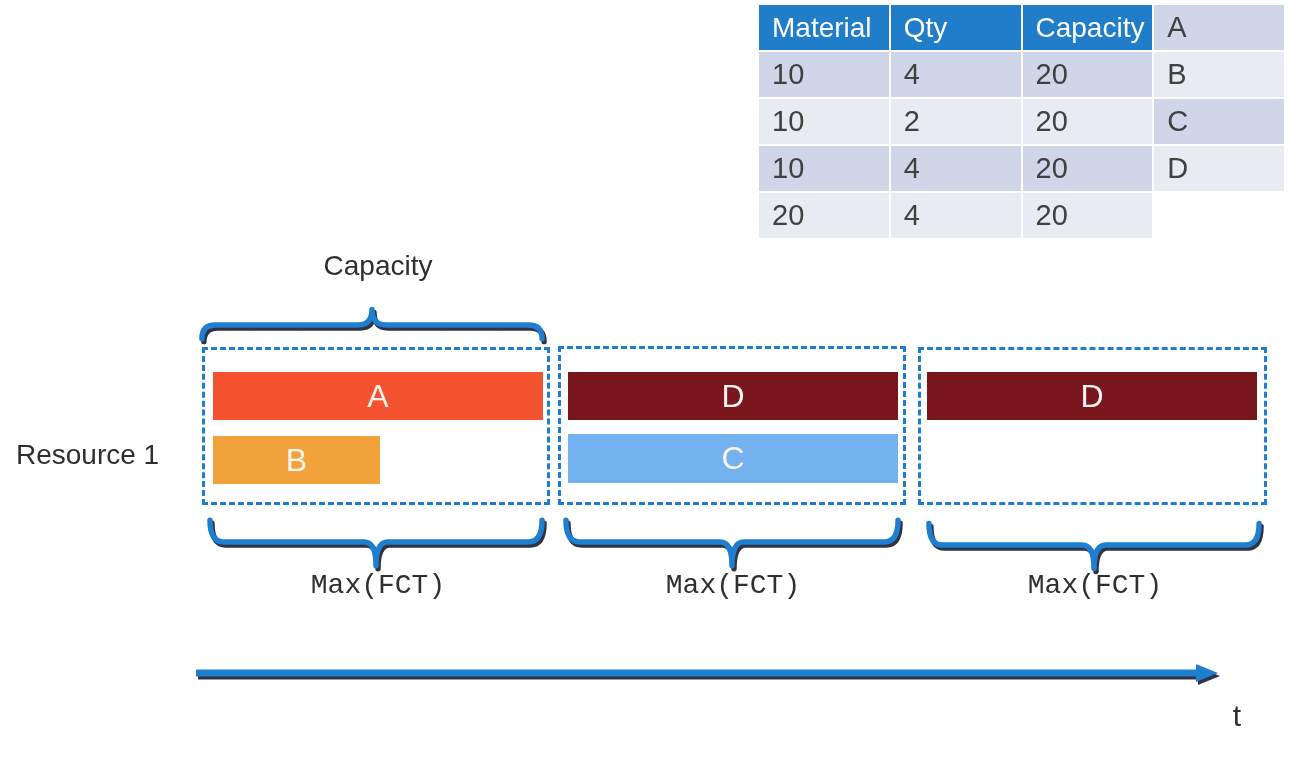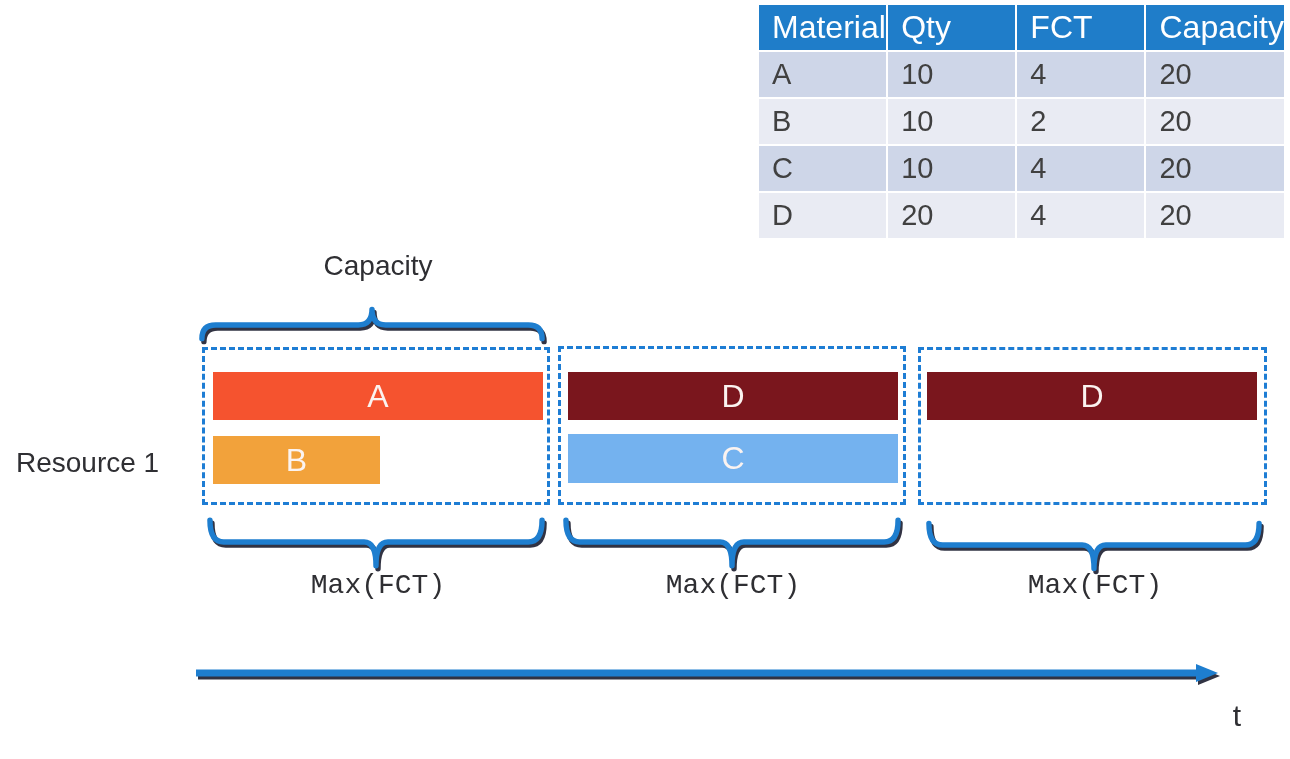--- a/index.html
+++ b/index.html
@@ -4,30 +4,30 @@
 <style>
   html,body{margin:0;padding:0;background:#fff;}
   .stage{position:relative;width:1290px;height:759px;background:#ffffff;
          font-family:"Liberation Sans",sans-serif;overflow:hidden;}
 
   
   .mtable{position:absolute;left:757px;top:3px;width:529px;
           display:grid;grid-template-columns:repeat(4,1fr);gap:2px;
           background:#ffffff;padding:2px;box-sizing:border-box;}
   .mtable .cell{display:flex;align-items:center;padding-left:13px;height:45px;}
-  .mtable .th{background:#1F7DC9;color:#ffffff;font-size:32px;font-weight:400;}
+  .mtable .th{background:#1F7DC9;color:#ffffff;font-size:28px;font-weight:400;}
   .mtable .odd{background:#CED6E8;}
   .mtable .even{background:#E9EBF3;}
   .mtable .td{color:#404040;font-size:29px;font-weight:300;}
 
   
   .lbl{position:absolute;color:#2F2F33;font-size:28px;font-weight:400;}
   .centered{text-align:center;}
   .capacity-lbl{left:258px;top:250px;width:240px;}
-  .resource-lbl{left:16px;top:439px;width:180px;margin-top:8px;}
+  .resource-lbl{left:16px;top:439px;width:180px;}
   .maxfct-lbl{width:240px;top:570px;font-family:Liberation Mono, monospace;}
   .m1{left:258px;} .m2{left:613px;} .m3{left:975px;}
   .t-lbl{left:1220px;top:699px;width:34px;font-size:30px;}
 
   
   .bucket{position:absolute;border:3px dashed #1E7DD4;box-sizing:border-box;background:transparent;}
   .b1{left:202px;top:347px;width:348px;height:158px;}
   .b2{left:558px;top:346px;width:348px;height:159px;}
   .b3{left:918px;top:347px;width:349px;height:158px;}
 
@@ -53,21 +53,20 @@
   .axis-svg{left:190px;top:661px;}
 </style>
 </head>
 <body>
 
 <div class="stage">
 
   <div class="mtable">
     <div class="cell th">Material</div>
     <div class="cell th">Qty</div>
-    <div class="cell th">FCT</div>
     <div class="cell th">Capacity</div>
 
     <div class="cell td odd">A</div>
     <div class="cell td odd">10</div>
     <div class="cell td odd">4</div>
     <div class="cell td odd">20</div>
 
     <div class="cell td even">B</div>
     <div class="cell td even">10</div>
     <div class="cell td even">2</div>

